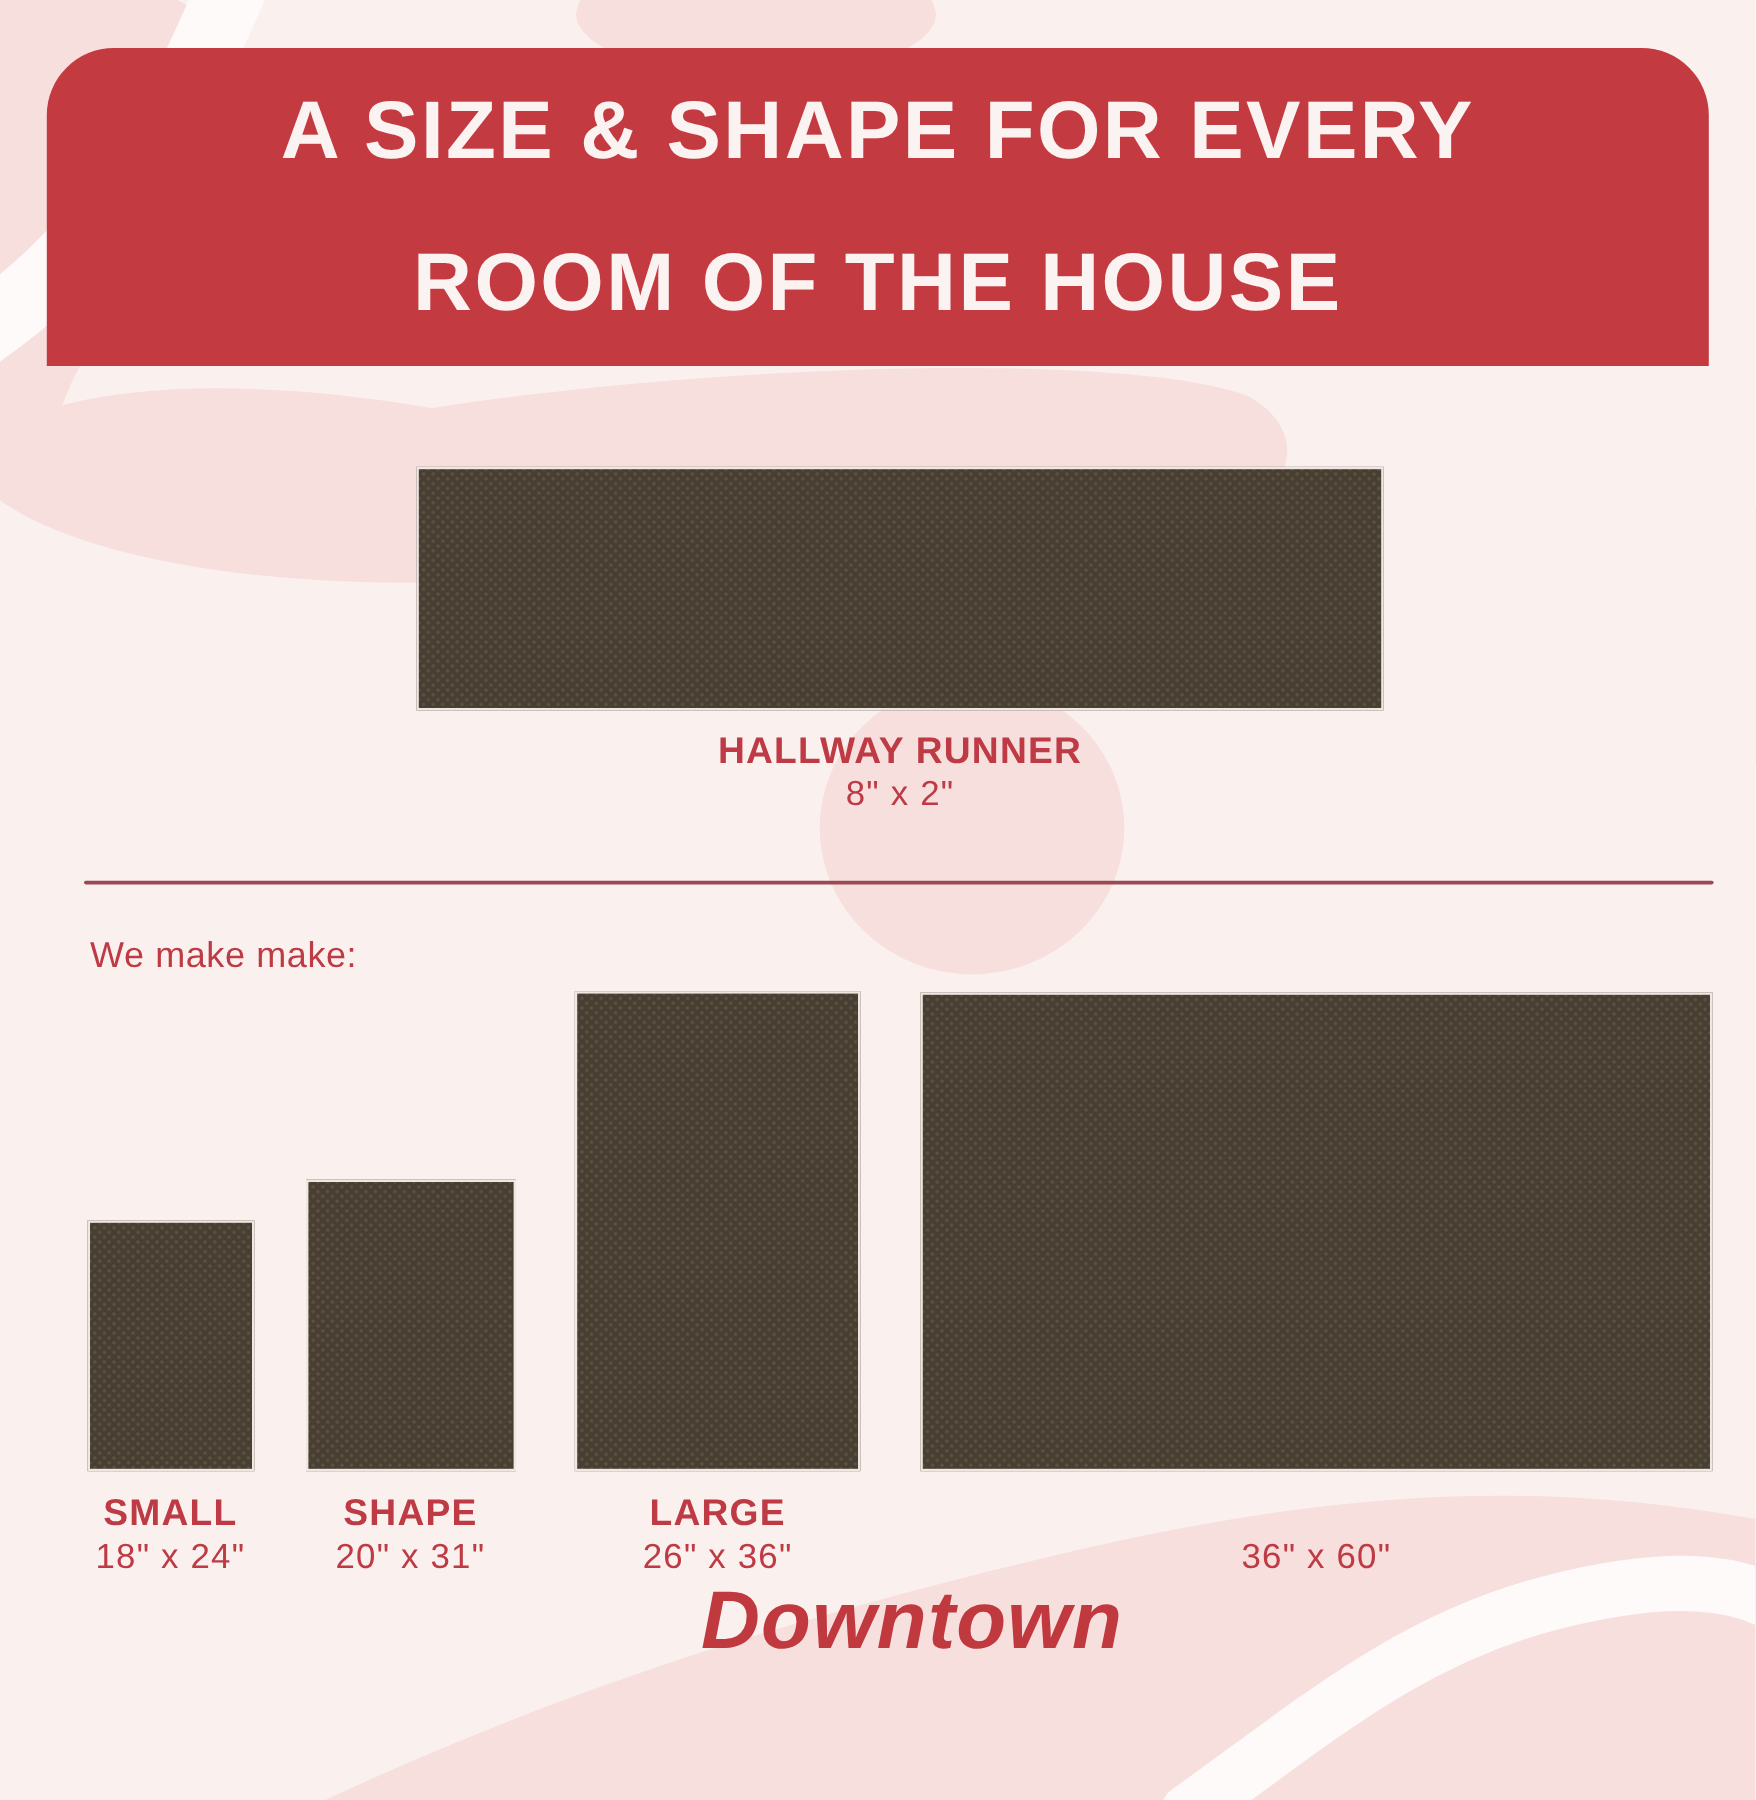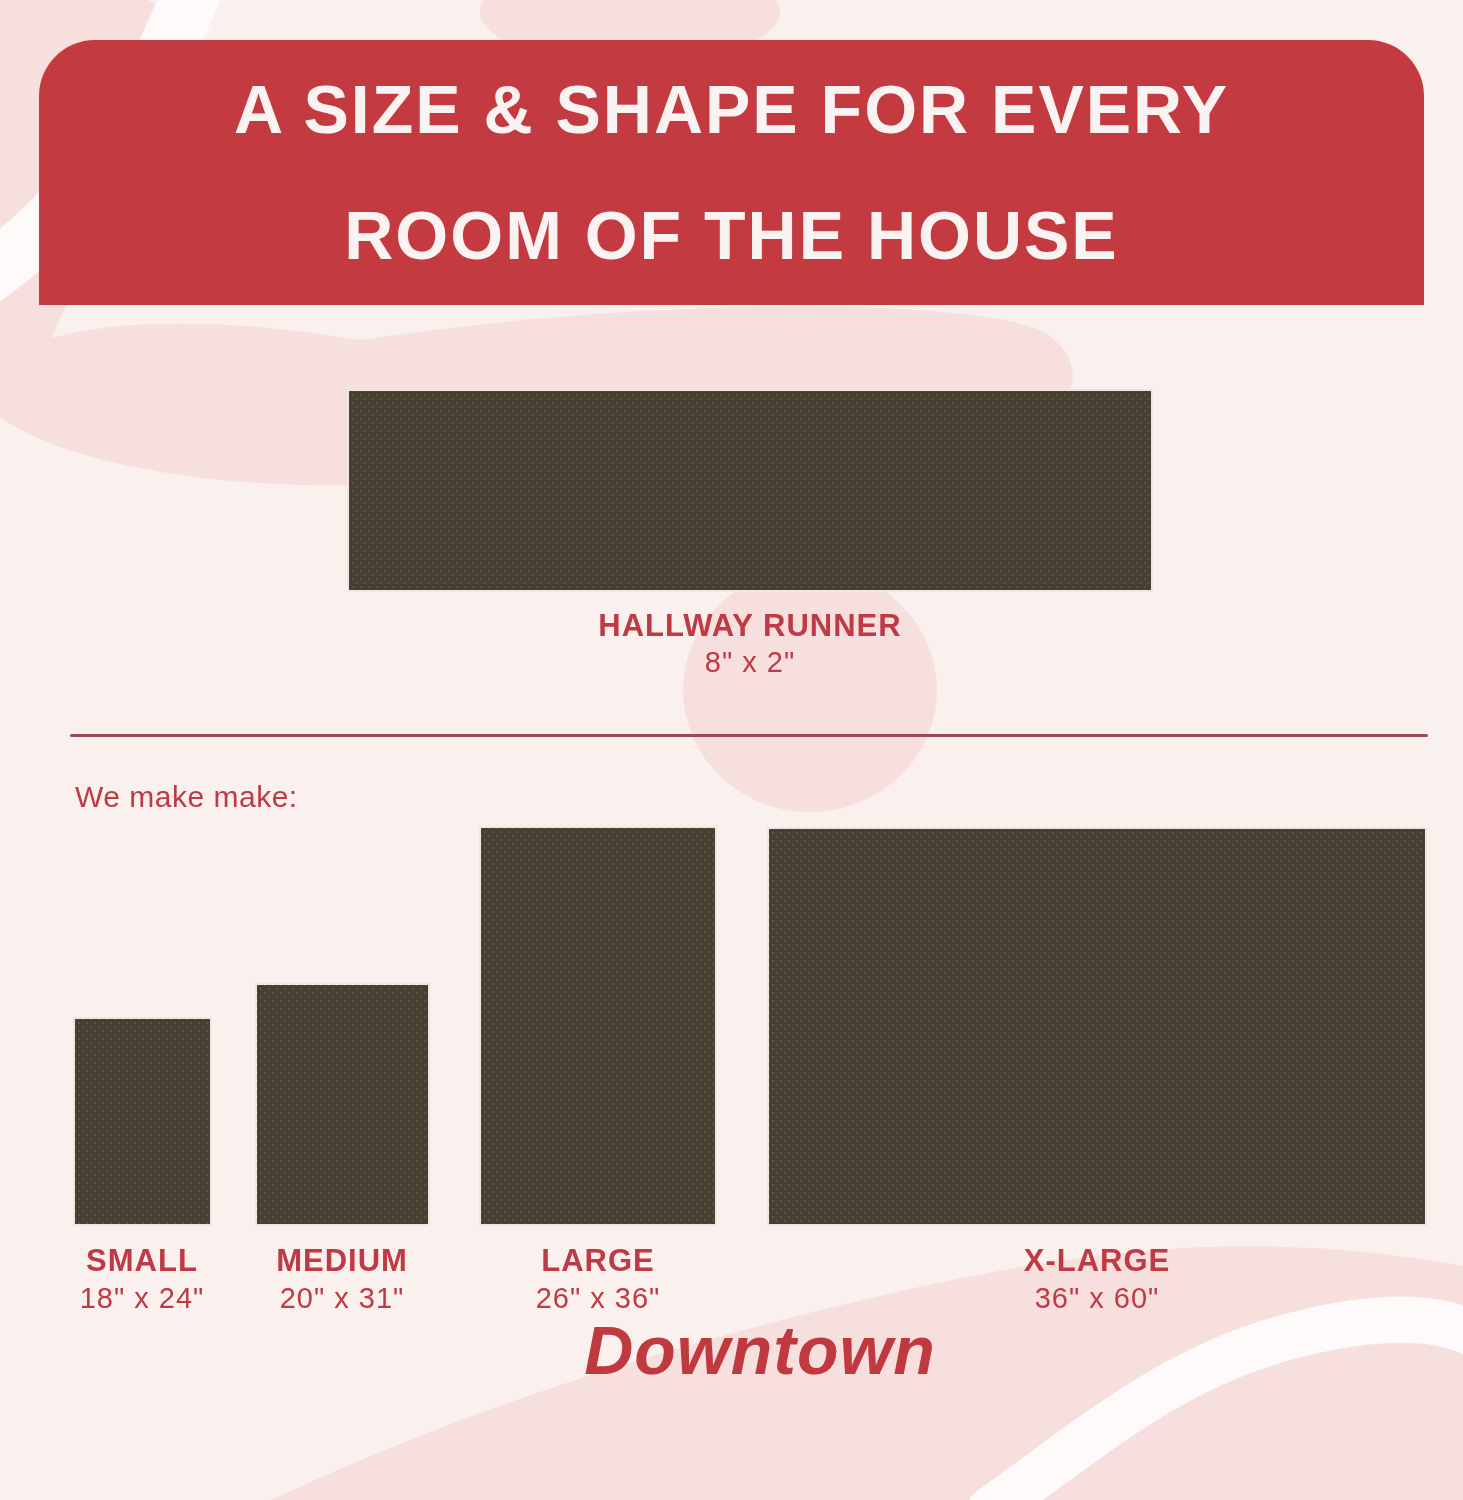--- a/index.html
+++ b/index.html
@@ -125,24 +125,23 @@
   <div class="divider"></div>
   <div class="also-make">We make make:</div>
 
   <div class="mat mat-small"></div>
   <div class="mat mat-medium"></div>
   <div class="mat mat-large"></div>
   <div class="mat mat-xlarge"></div>
 
   <div class="lbl lbl-name small-name">SMALL</div>
   <div class="lbl lbl-size small-size">18" x 24"</div>
-  <div class="lbl lbl-name medium-name">MEDIUM</div>
+  <div class="lbl lbl-name medium-name">SHAPE</div>
   <div class="lbl lbl-size medium-size">20" x 31"</div>
   <div class="lbl lbl-name large-name">LARGE</div>
   <div class="lbl lbl-size large-size">26" x 36"</div>
-  <div class="lbl lbl-name xlarge-name">X-LARGE</div>
   <div class="lbl lbl-size xlarge-size">36" x 60"</div>
 
   <div class="brand">
     <div class="big">Downtown</div>
   </div>
 
 </div>
 
 </body></html>

